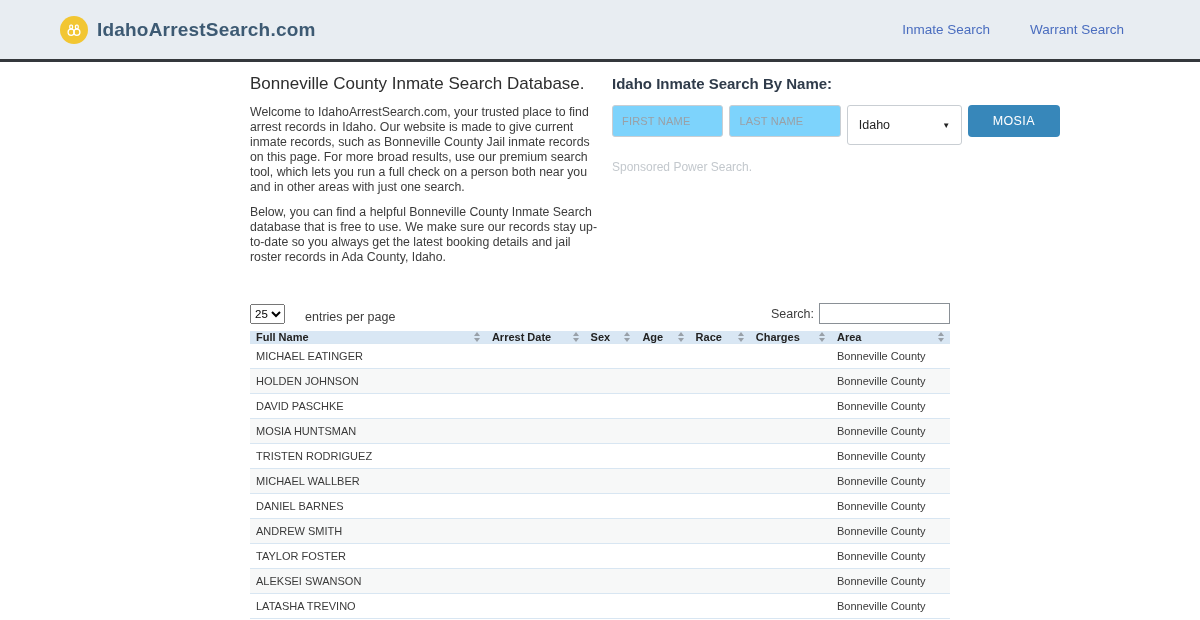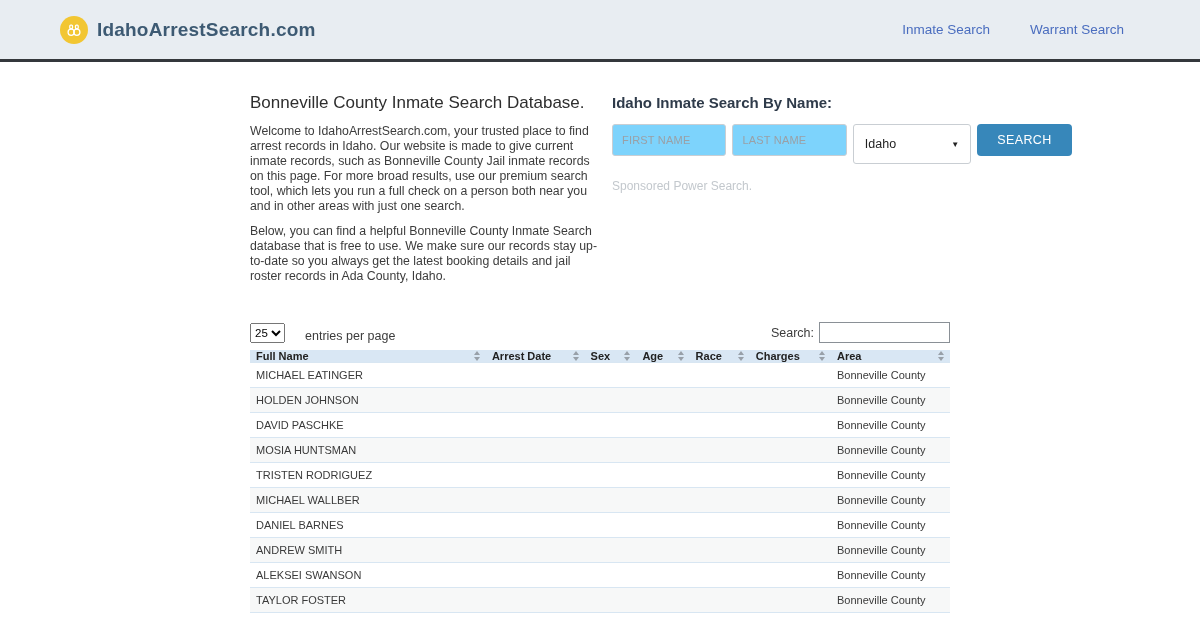--- a/index.html
+++ b/index.html
@@ -16,21 +16,21 @@
   .brand-circle{
     width:28px; height:28px; border-radius:50%; background:var(--logo-yellow);
     display:flex; align-items:center; justify-content:center; flex:0 0 auto;
   }
   .brand-text{ font-size:19px; font-weight:bold; color:var(--logo-text); letter-spacing:.2px; }
   .top-nav{ display:flex; gap:40px; }
   .top-nav a{ color:var(--nav-link); font-size:13.5px; text-decoration:none; }
 
   
   .main{ width:700px; margin:0 auto; }
-  .two-col{ display:flex; gap:10px;margin-top:19px; }
+  .two-col{ display:flex; gap:10px; }
   .col-left{ flex:0 0 352px; }
   .col-right{ flex:1; }
 
   .page-title{ font-size:17px; font-weight:400; color:#2e2e2e; margin:12px 0 11px; }
   .intro p{ font-size:12.3px; line-height:14.9px; color:#3c3c3c; margin-bottom:11px; }
 
   .form-title{ font-size:15px; font-weight:bold; color:#2f3b4a; margin:13px 0 13px; }
   .search-form{ display:flex; gap:6px; }
   .search-form .field{
     flex:1; min-width:0; height:32px; border:1px solid #c9ced3; border-radius:3px;
@@ -114,21 +114,21 @@
 
     <section class="col-right">
       <h2 class="form-title">Idaho Inmate Search By Name:</h2>
       <div class="search-form">
         <input class="field" type="text" placeholder="FIRST NAME" style="">
         <input class="field" type="text" placeholder="LAST NAME" style="">
         <div class="state-select">
           <span>Idaho</span>
           <span class="caret">▼</span>
         </div>
-        <button class="search-btn">SEARCH</button>
+        <button class="search-btn">MOSIA</button>
       </div>
       <p class="sponsored">Sponsored Power Search.</p>
     </section>
   </div>
 
   <div class="table-controls">
     <div class="entries">
       <select>
         <option>25</option>
       </select>
@@ -275,30 +275,30 @@
         <tr>
           <td>ANDREW SMITH</td>
           <td></td>
           <td></td>
           <td></td>
           <td></td>
           <td></td>
           <td>Bonneville County</td>
         </tr>
         <tr>
+          <td>TAYLOR FOSTER</td>
+          <td></td>
+          <td></td>
+          <td></td>
+          <td></td>
+          <td></td>
+          <td>Bonneville County</td>
+        </tr>
+        <tr>
           <td>ALEKSEI SWANSON</td>
-          <td></td>
-          <td></td>
-          <td></td>
-          <td></td>
-          <td></td>
-          <td>Bonneville County</td>
-        </tr>
-        <tr>
-          <td>TAYLOR FOSTER</td>
           <td></td>
           <td></td>
           <td></td>
           <td></td>
           <td></td>
           <td>Bonneville County</td>
         </tr>
         <tr>
           <td>LATASHA TREVINO</td>
           <td></td>

